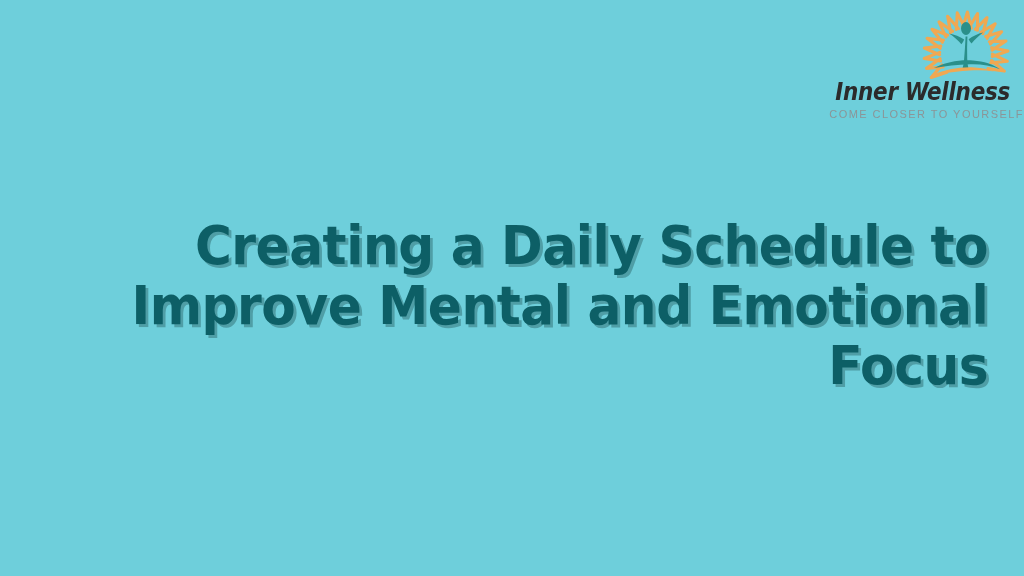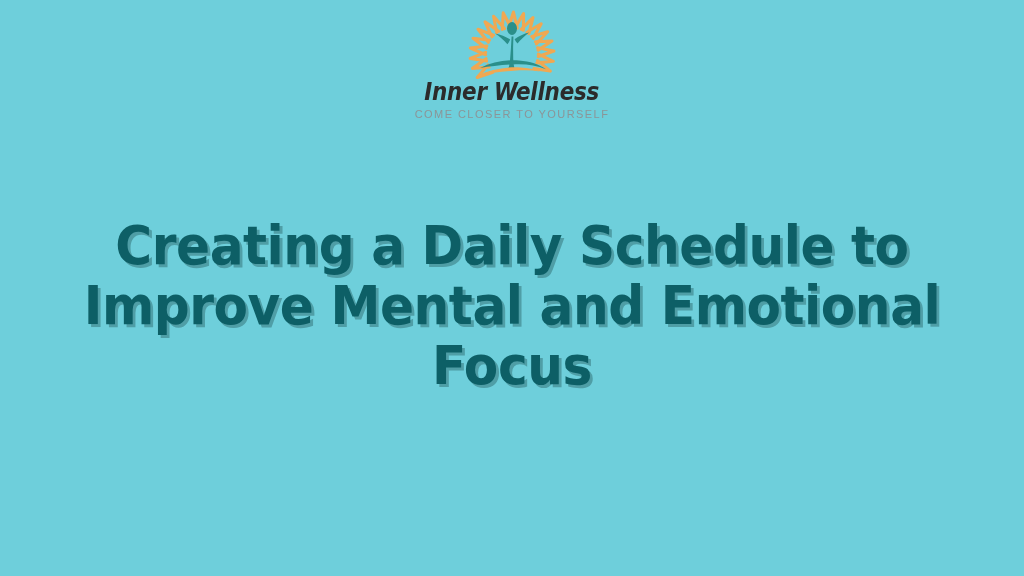--- a/index.html
+++ b/index.html
@@ -22,21 +22,21 @@
   }
 
   
   .logo-block {
     position: absolute;
     top: 2px;
     left: 0;
     width: 1024px;
     display: flex;
     flex-direction: column;
-    align-items: center;
+    align-items: flex-end;
   }
 
   .logo-mark {
     width: 116px;
     height: 78px;
     display: block;
   }
 
   .logo-wordmark {
     margin-top: -1px;
@@ -58,21 +58,21 @@
     color: #8b9598;
     white-space: nowrap;
   }
 
   
   .title-wrap {
     position: absolute;
     top: 216px;
     left: 0;
     width: 1024px;
-    text-align: center;
+    text-align: right;
   }
 
   .title {
     font-family: "DejaVu Sans", sans-serif;
     font-weight: bold;
     font-size: 54px;
     line-height: 60px;
     letter-spacing: -0.5px;
     color: #0d5f66;
     text-shadow: 3px 3px 0 #4f9ea6;

